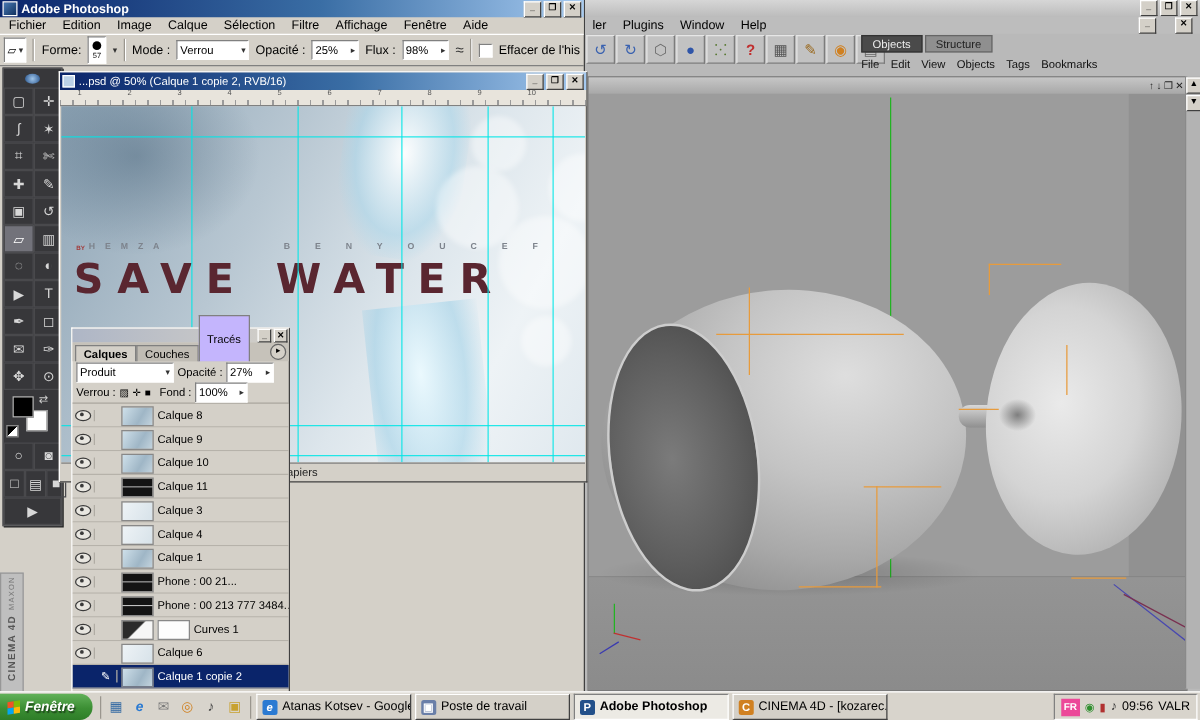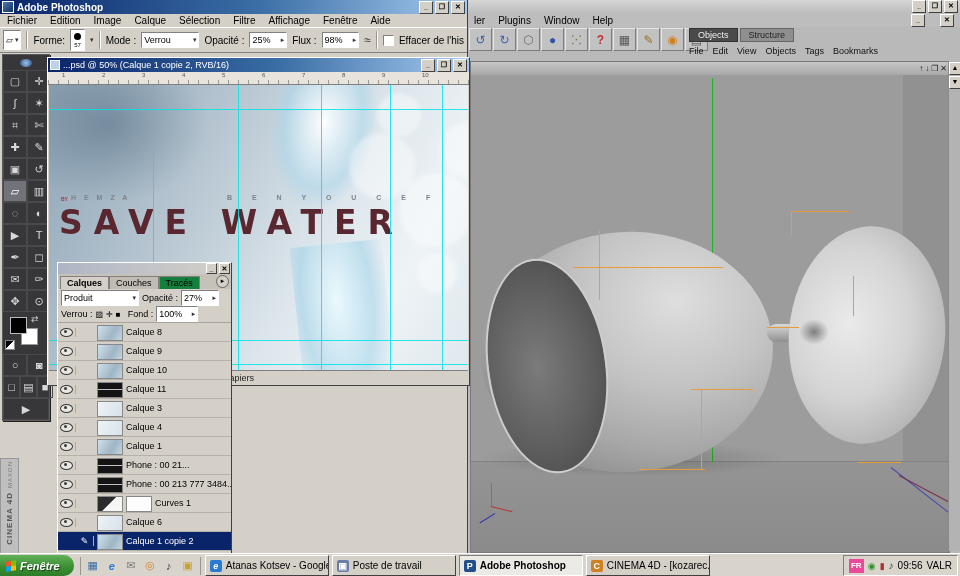--- a/index.html
+++ b/index.html
@@ -343,21 +343,21 @@
   </div>
 
   <div class="abs raised" style="left:57px;top:262px;width:173px;height:291px;z-index:4">
     <div style="height:11px;background:linear-gradient(90deg,#aeb6c6,#d4d0c8);display:flex;justify-content:flex-end;align-items:center;padding-right:1px">
       <span class="winbtn" style="width:9px;height:9px">_</span>
       <span class="winbtn" style="width:9px;height:9px">✕</span>
     </div>
     <div style="height:15px;display:flex;align-items:flex-end;background:#c6c2ba;padding-left:2px;font-size:9px">
       <span style="background:#d4d0c8;border:1px solid #808080;border-bottom:none;padding:1px 6px;font-weight:bold">Calques</span>
       <span style="background:#c0bcb4;border:1px solid #808080;border-bottom:none;padding:1px 6px">Couches</span>
-      <span style="background:#15803d;border:1px solid #808080;border-bottom:none;padding:1px 6px">Tracés</span>
+      <span style="background:#c4b5fd;border:1px solid #808080;border-bottom:none;padding:13px 6px">Tracés</span>
       <span style="flex:1"></span>
       <span style="width:11px;height:11px;border:1px solid #666;border-radius:50%;font-size:7px;text-align:center;line-height:10px;margin:0 2px 1px 0;background:#d4d0c8">▸</span>
     </div>
     <div style="height:17px;display:flex;align-items:center;gap:3px;padding:0 3px;font-size:9px">
       <span class="valbox" style="width:72px;justify-content:space-between">
         <span>Produit</span>
         <span class="arr">▾</span>
       </span>
       <span>Opacité :</span>
       <span class="valbox" style="width:32px;justify-content:space-between">

